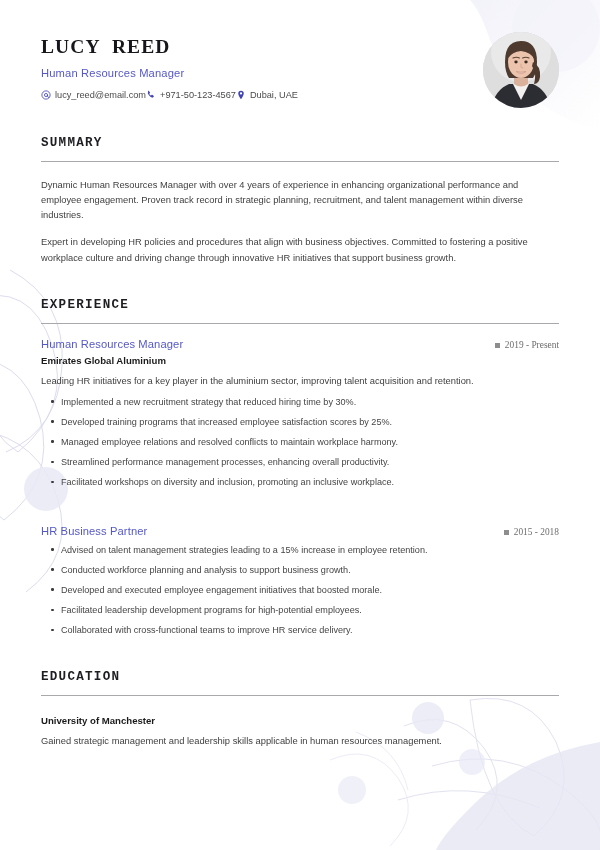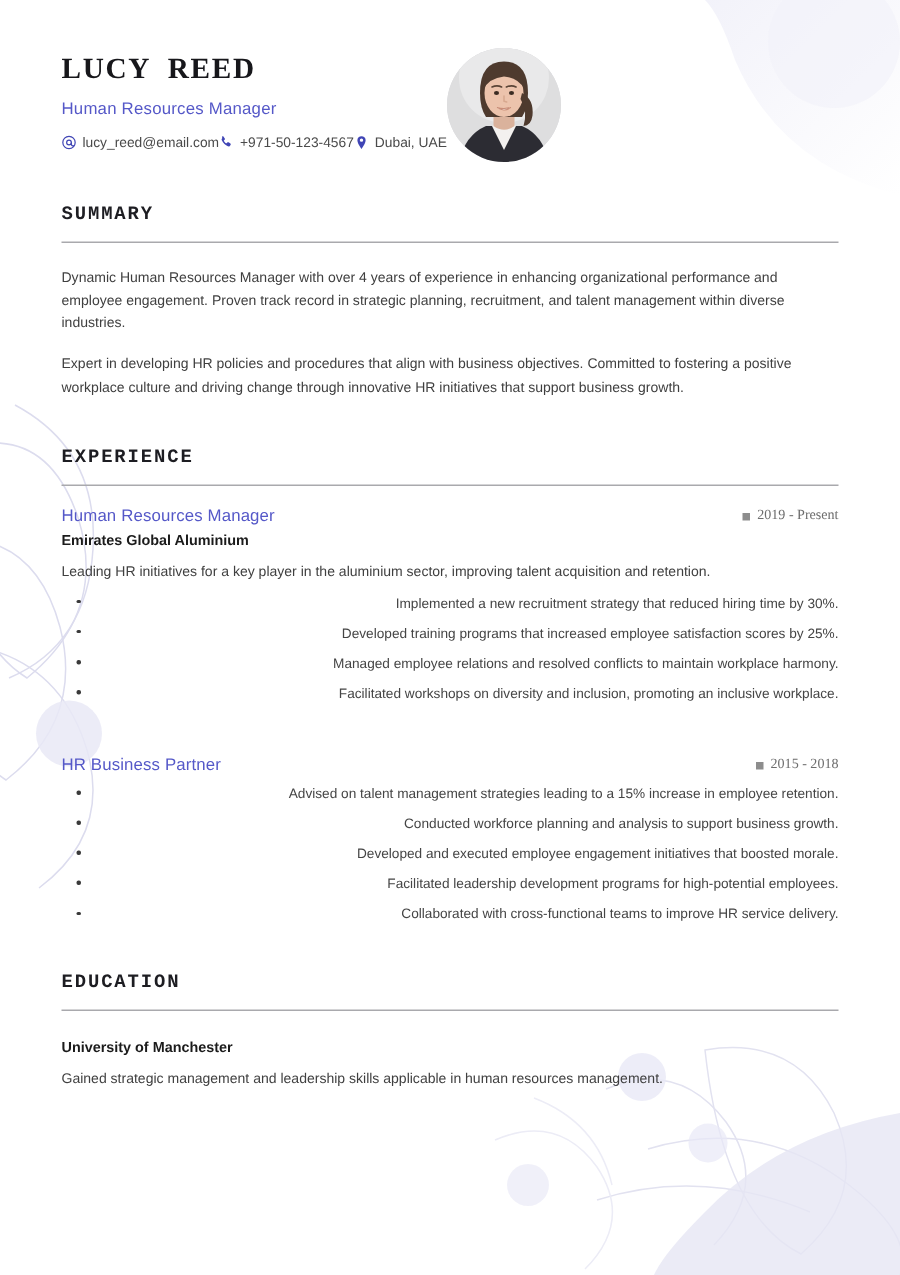--- a/index.html
+++ b/index.html
@@ -32,20 +32,21 @@
     position: relative;
     z-index: 1;
     width: 600px;
     height: 850px;
     padding: 0 41px;
   }
 
   
   .header {
     display: flex;
+    justify-content: space-between;
     align-items: flex-start;
     padding-top: 31px;
   }
   .header-left { padding-top: 4px; }
 
   .name {
     font-family: "Liberation Serif", serif;
     font-size: 19.5px;
     font-weight: bold;
     letter-spacing: 1.1px;
@@ -156,21 +157,20 @@
   }
   .entry-desc {
     font-size: 9.35px;
     line-height: 1.6;
     color: #3f3f3f;
     margin-top: 8px;
   }
   .bullets {
     list-style: none;
     margin-top: 3px;
-    text-align: right;
   }
   .bullets li {
     position: relative;
     padding-left: 20px;
     font-size: 9.1px;
     line-height: 1.55;
     color: #454545;
     margin-top: 6px;
   }
   .bullets li::before {
@@ -322,20 +322,21 @@
           <span class="date-marker"></span>
           <span>2019 - Present</span>
         </div>
       </div>
       <div class="entry-org">Emirates Global Aluminium</div>
       <div class="entry-desc">Leading HR initiatives for a key player in the aluminium sector, improving talent acquisition and retention.</div>
       <ul class="bullets">
         <li>Implemented a new recruitment strategy that reduced hiring time by 30%.</li>
         <li>Developed training programs that increased employee satisfaction scores by 25%.</li>
         <li>Managed employee relations and resolved conflicts to maintain workplace harmony.</li>
+        <li>Streamlined performance management processes, enhancing overall productivity.</li>
         <li>Facilitated workshops on diversity and inclusion, promoting an inclusive workplace.</li>
       </ul>
     </div>
 
     <div class="gap-entry"></div>
 
     <div class="entry">
       <div class="entry-head">
         <div class="entry-title">HR Business Partner</div>
         <div class="entry-date">

